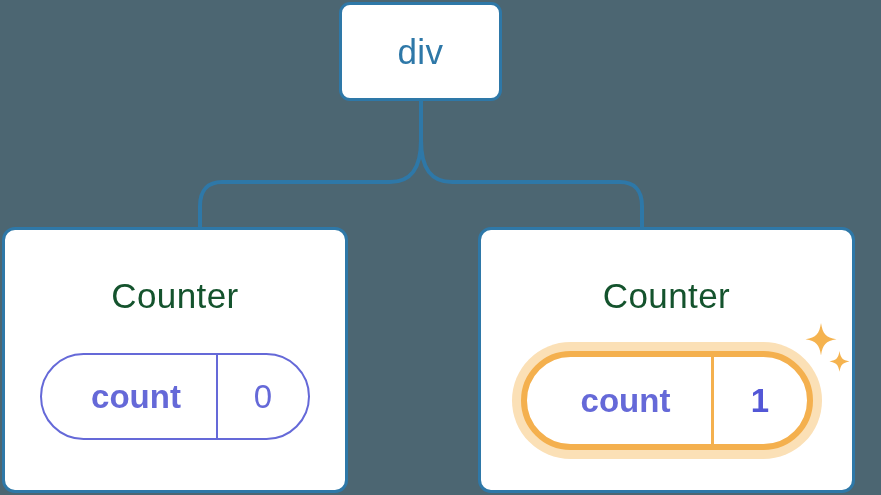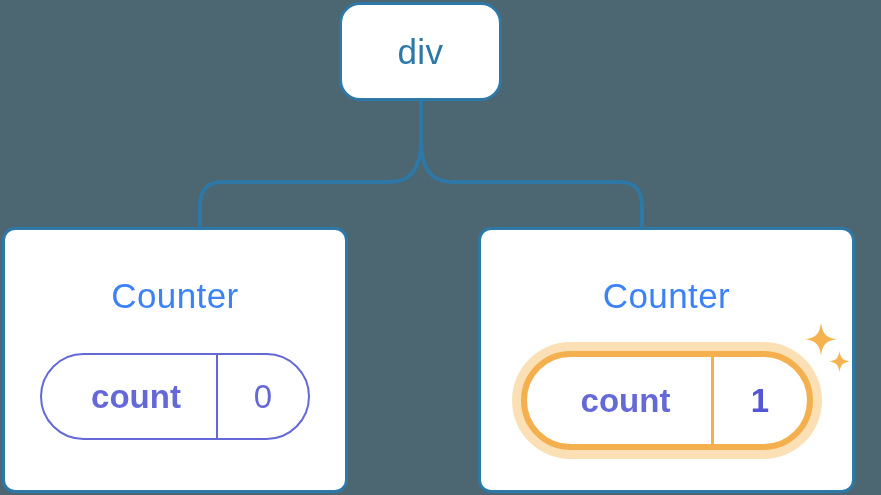--- a/index.html
+++ b/index.html
@@ -32,21 +32,21 @@
 
   
   .node-root {
     position: absolute;
     left: 339px;
     top: 2px;
     width: 163px;
     height: 99px;
     background: #ffffff;
     border: 3px solid #2e78a8;
-    border-radius: 21px;
+    border-radius: 11px;
     box-sizing: border-box;
     display: flex;
     align-items: center;
     justify-content: center;
   }
   .node-root-label {
     font-size: 35px;
     color: #2e78a8;
     font-weight: 400;
     letter-spacing: .5px;
@@ -65,21 +65,21 @@
   .card-left  { left: 2px;   width: 346px; height: 266px; }
   .card-right { left: 478px; width: 377px; height: 266px; }
 
   .card-title {
     position: absolute;
     left: 0;
     right: 0;
     top: 48px;
     text-align: center;
     font-size: 35px;
-    color: #3b82f6;
+    color: #14532d;
     font-weight: 400;
     letter-spacing: .4px;
     line-height: 1;
   }
 
   
   .pill-wrap {
     position: absolute;
     left: 50%;
     transform: translateX(-50%);

